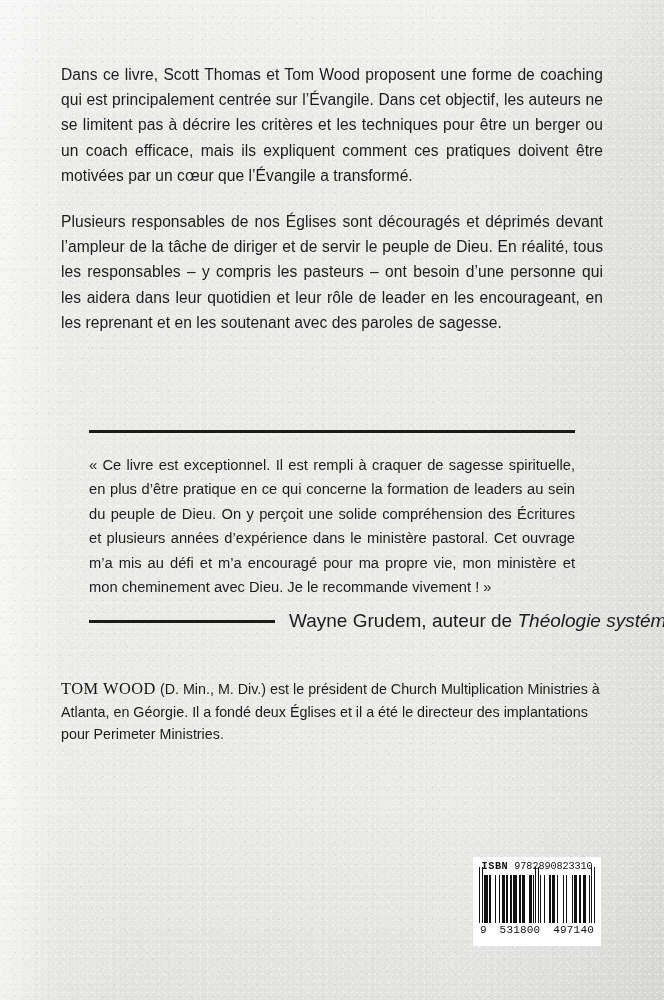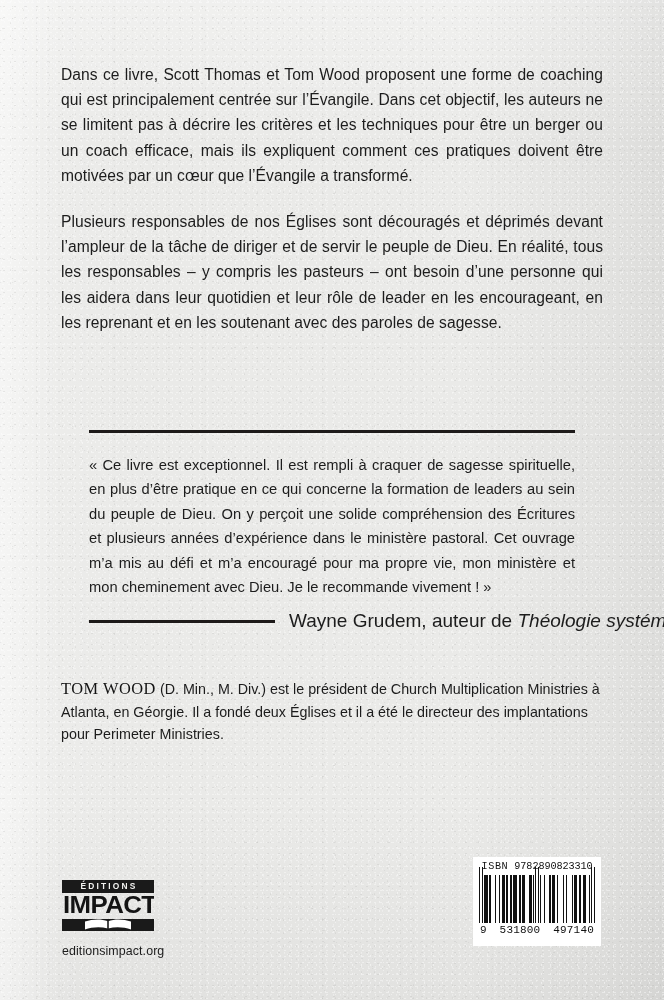--- a/index.html
+++ b/index.html
@@ -208,21 +208,21 @@
   }
   .isbn-line {
     font-family: "Liberation Mono", monospace;
     font-size: 10.2px;
     letter-spacing: -0.1px;
     color: #111;
     white-space: nowrap;
     text-align: center;
     line-height: 12px;
   }
-  .isbn-line .lbl { letter-spacing: 0.6px; }
+  .isbn-line .lbl { letter-spacing: 0.6px; font-weight: bold; }
   .bars {
     margin-top: 2px;
     height: 48px;
     display: flex;
     align-items: flex-end;
     justify-content: center;
     gap: 0;
   }
   .bars i {
     display: block;
@@ -260,40 +260,20 @@
     <div class="attrib-row">
       <div class="rule-short"></div>
       <div class="attrib-text"><span>Wayne Grudem, auteur de </span><span class="work">Théologie systématique</span></div>
     </div>
   </div>
 
   <div id="bios" class="content">
     <p class="bio"><span class="bio-name">TOM WOOD</span><span> (D. Min., M. Div.) est le président de Church Multiplication Ministries à Atlanta, en Géorgie. Il a fondé deux Églises et il a été le directeur des implantations pour Perimeter Ministries.</span></p>
   </div>
 
-  <div id="publisher" class="content">
-    <div class="logo">
-      <div class="logo-top">
-        <span>ÉDITIONS</span>
-      </div>
-      <div class="logo-mid">
-        <span class="word">IMPACT</span>
-      </div>
-      <div class="logo-book">
-        <svg width="92" height="11" viewBox="0 0 92 11" xmlns="http://www.w3.org/2000/svg" aria-hidden="true">
-          <path d="M0 0 H92 V11 H0 Z" fill="#1a1a1a"></path>
-          <path d="M46 2.2 C38 -0.6 30 0.4 23 2.6 L23 10.4 C30 8.2 38 7.4 46 9.6 Z" fill="#ffffff"></path>
-          <path d="M46 2.2 C54 -0.6 62 0.4 69 2.6 L69 10.4 C62 8.2 54 7.4 46 9.6 Z" fill="#ffffff"></path>
-          <path d="M45.2 2.0 H46.8 V10.2 H45.2 Z" fill="#1a1a1a"></path>
-        </svg>
-      </div>
-      <div class="logo-base"></div>
-    </div>
-    <div class="website">editionsimpact.org</div>
-  </div>
 
   <div id="barcode-box" class="content">
     <div class="isbn-line"><span class="lbl">ISBN</span>&nbsp;<span>9782890823310</span></div>
     <div class="bars" id="bars">
         <i class="tall" style="width: 1.28px;"></i>
         <i class="g" style="width: 1.28px;"></i>
         <i class="tall" style="width: 1.28px;"></i>
         <i class="g" style="width: 1.28px;"></i>
         <i style="width: 1.28px;"></i>
         <i style="width: 1.28px;"></i>

